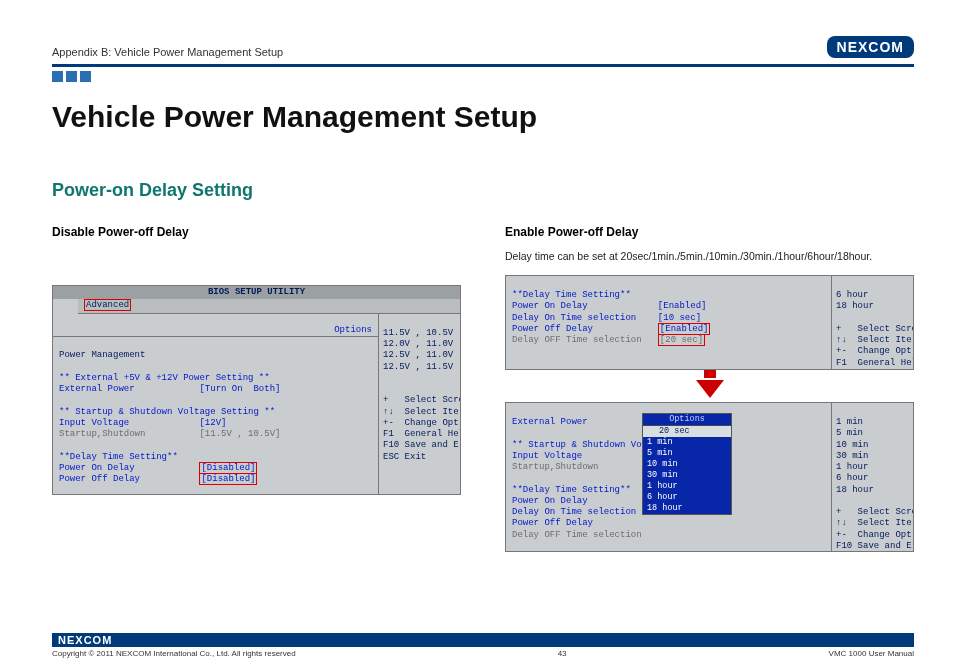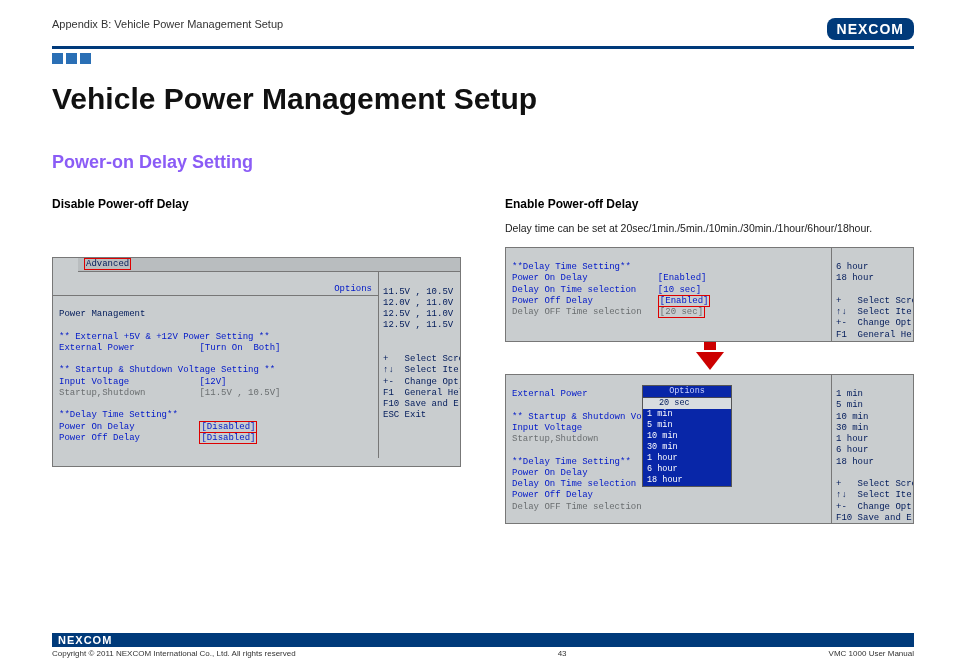--- a/index.html
+++ b/index.html
@@ -7,39 +7,40 @@
     font-family: Arial, Helvetica, sans-serif;
     width: 954px;
     height: 672px;
     background: #fff;
     position: relative;
     padding: 18px 40px 0 52px;
   }
   .appendix-header {
     display: flex;
     justify-content: space-between;
-    align-items: flex-start;
+    align-items: flex-end;
     font-size: 11px;
     color: #333;
+    margin-top: 18px;
   }
   .logo {
     background: #003a7a;
     color: #fff;
     font-weight: bold;
     font-size: 14px;
     padding: 3px 10px;
     border-radius: 8px;
     letter-spacing: 1px;
   }
   .logo .x { color: #fff; position: relative; }
   .rule { height: 3px; background: #003a7a; margin: 6px 0 4px 0; }
   .squares { display: flex; gap: 3px; margin-bottom: 18px; }
   .squares span { width: 11px; height: 11px; background: #2a6fb5; }
-  h1 { font-size: 30px; font-weight: bold; color: #111; margin-bottom: 36px; }
-  h2 { font-size: 18px; font-weight: bold; color: #8b5cf6; margin-bottom: 24px; }
+  h1 { font-size: 30px; font-weight: bold; color: #111; margin-bottom: 46px; }
+  h2 { font-size: 18px; font-weight: bold; color: #0f766e; margin-bottom: 24px; }
   .cols { display: flex; gap: 44px; }
   .col { flex: 1; }
   h3 { font-size: 12px; font-weight: bold; margin-bottom: 10px; }
   .desc { font-size: 10.5px; line-height: 1.5; color: #222; margin-bottom: 10px; text-align: justify; }
 
   
   .bios {
     font-family: "Courier New", monospace;
     font-size: 9px;
     line-height: 1.25;
@@ -111,20 +112,21 @@
 
 <h1>Vehicle Power Management Setup</h1>
 <h2>Power-on Delay Setting</h2>
 
 <div class="cols">
 
   <div class="col">
     <h3>Disable Power-off Delay</h3>
     <div style="height:36px"></div>
     <div class="bios" style="height:210px;">
+      <div class="bios-title">BIOS SETUP UTILITY</div>
       <div class="bios-tab"><span class="redbox">Advanced</span></div>
       <div class="bios-body">
         <div class="bios-main">
 <span class="opt-hdr" style="display:block;margin:-3px -6px 2px -6px;padding-right:6px;">Options</span>
 <span>Power Management</span>
 
 <span class="blue">** External +5V &amp; +12V Power Setting **</span>
 <span class="blue">External Power</span>            <span class="blue">[Turn On  Both]</span>
 
 <span class="blue">** Startup &amp; Shutdown Voltage Setting **</span>

